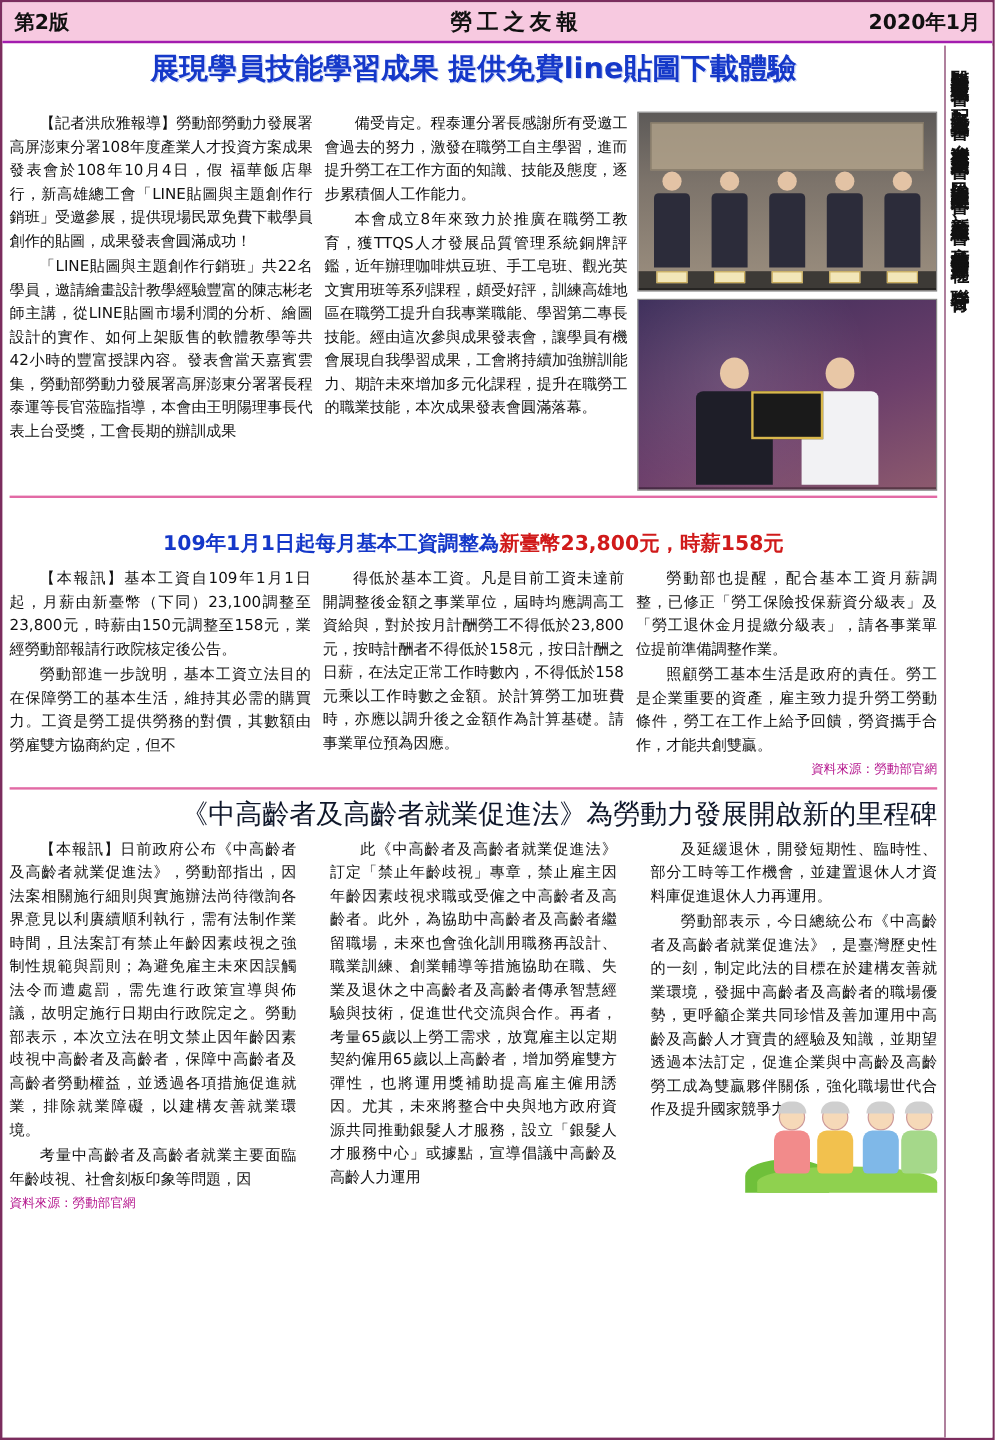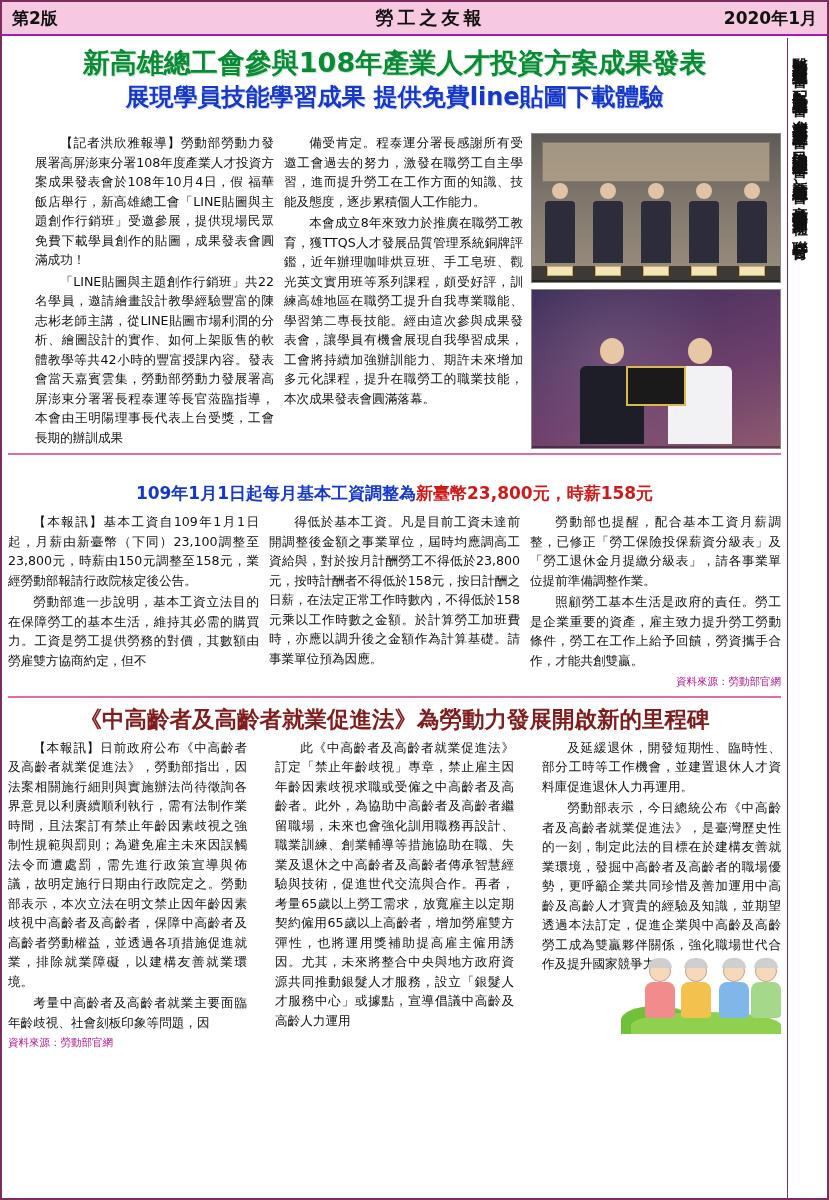--- a/index.html
+++ b/index.html
@@ -89,21 +89,21 @@
 
   .rule-pink { border:0; border-top:2px solid #e26aa5; margin: 4px 0; }
 
   
   .art1 {
     display: flex;
     gap: 8px;
   }
   .art1 .cols {
     flex: 1 1 auto;
-    display: flex; gap: 10px; margin-left: 27px;
+    display: flex; gap: 10px;
   }
   .col {
     flex: 1 1 0;
     font-size: 12.6px;
     line-height: 19.5px;
     text-align: justify;
     color: #111;
   }
   .col p { margin: 0 0 2px 0; text-indent: 2em; }
   .photos { width: 250px; flex: 0 0 250px; display:flex; flex-direction:column; gap:6px; }
@@ -140,24 +140,24 @@
     color: #1538c9;
     line-height: 30px;
     margin: 23px 0 4px;
   }
   .headline-3 .hot { color: #d01a1a; }
 
   .art2 { display: flex; gap: 10px; }
 
   
   .headline-4 {
-    text-align: center;
+    text-align: right;
     font-size: 22.5px;
-    font-weight: bold;
-    color: #7f1d1d;
+    font-weight: normal;
+    color: #0f172a;
     line-height: 30px;
     margin: 6px 0 4px;
   }
   .art3 { display: flex; gap: 28px; position: relative; }
 
   .src-note { font-size: 10.5px; color: #b5178e; text-align: right; margin-top: 2px; }
   .src-note2 { font-size: 10.5px; color: #b5178e; margin-top: 2px; }
 
   
   .illus {
@@ -186,21 +186,20 @@
     <span class="paper-title">勞工之友報</span>
     <span class="issue-date">2020年1月</span>
   </div>
 
   <div class="side-strip">
     <div class="vtext">醫療器材裝修職業工會、配音人員職業工會、台灣觀光餐旅產業工會、民俗調理產業工會、新高雄總工會、高雄市勞動儲蓄互助社 聯合發行</div>
   </div>
 
   <div class="content">
 
-    <div class="headline-1">新高雄總工會參與108年產業人才投資方案成果發表</div>
     <div class="headline-2">展現學員技能學習成果 提供免費line貼圖下載體驗</div>
 
     <div class="art1">
       <div class="cols">
         <div class="col">
           <p>【記者洪欣雅報導】勞動部勞動力發展署高屏澎東分署108年度產業人才投資方案成果發表會於108年10月4日，假 福華飯店舉行，新高雄總工會「LINE貼圖與主題創作行銷班」受邀參展，提供現場民眾免費下載學員創作的貼圖，成果發表會圓滿成功！</p>
           <p>「LINE貼圖與主題創作行銷班」共22名學員，邀請繪畫設計教學經驗豐富的陳志彬老師主講，從LINE貼圖市場利潤的分析、繪圖設計的實作、如何上架販售的軟體教學等共42小時的豐富授課內容。發表會當天嘉賓雲集，勞動部勞動力發展署高屏澎東分署署長程泰運等長官蒞臨指導，本會由王明陽理事長代表上台受獎，工會長期的辦訓成果</p>
         </div>
         <div class="col">
           <p>備受肯定。程泰運分署長感謝所有受邀工會過去的努力，激發在職勞工自主學習，進而提升勞工在工作方面的知識、技能及態度，逐步累積個人工作能力。</p>

